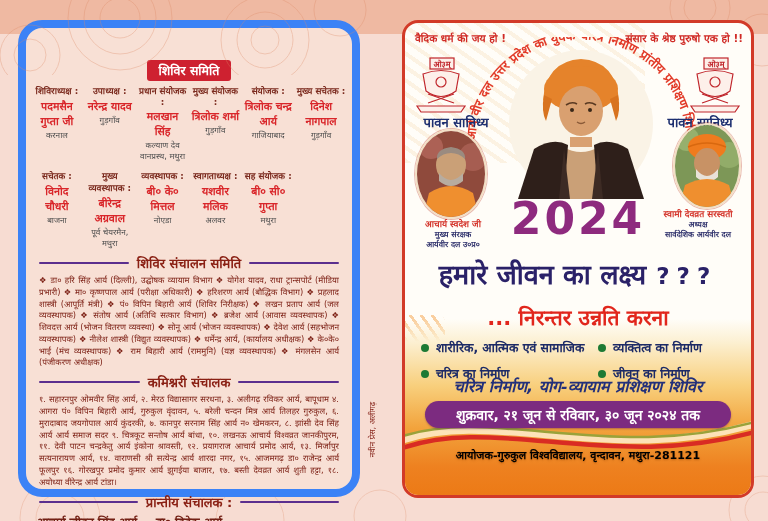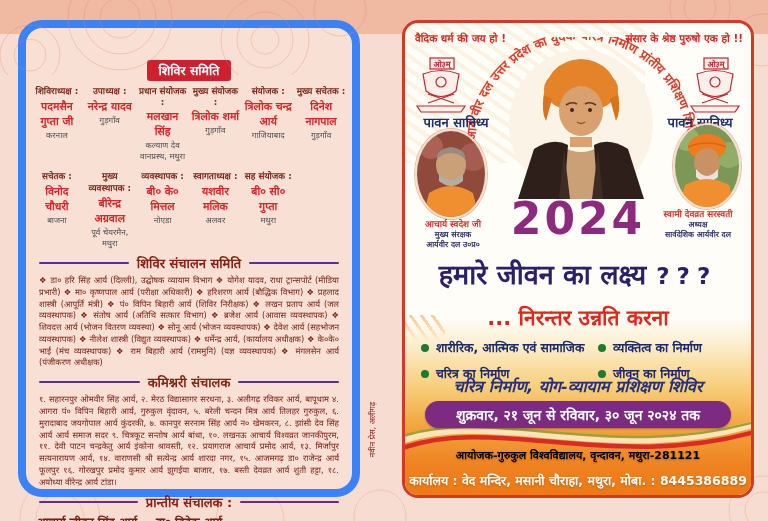--- a/index.html
+++ b/index.html
@@ -321,15 +321,14 @@
         </div>
       <div class="goal">
           <span class="dot"></span>
           <span>जीवन का निर्माण</span>
         </div>
     </div>
 
     <div class="camp-title">चरित्र निर्माण, योग-व्यायाम प्रशिक्षण शिविर</div>
     <div class="date-pill">शुक्रवार, २१ जून से रविवार, ३० जून २०२४ तक</div>
     <div class="org-line">आयोजक-गुरुकुल विश्वविद्यालय, वृन्दावन, मथुरा-281121</div>
-    <div class="office-line">कार्यालय : वेद मन्दिर, मसानी चौराहा, मथुरा, मोबा. : 8445386889</div>
   </div>
 </div>
 
 </body></html>

